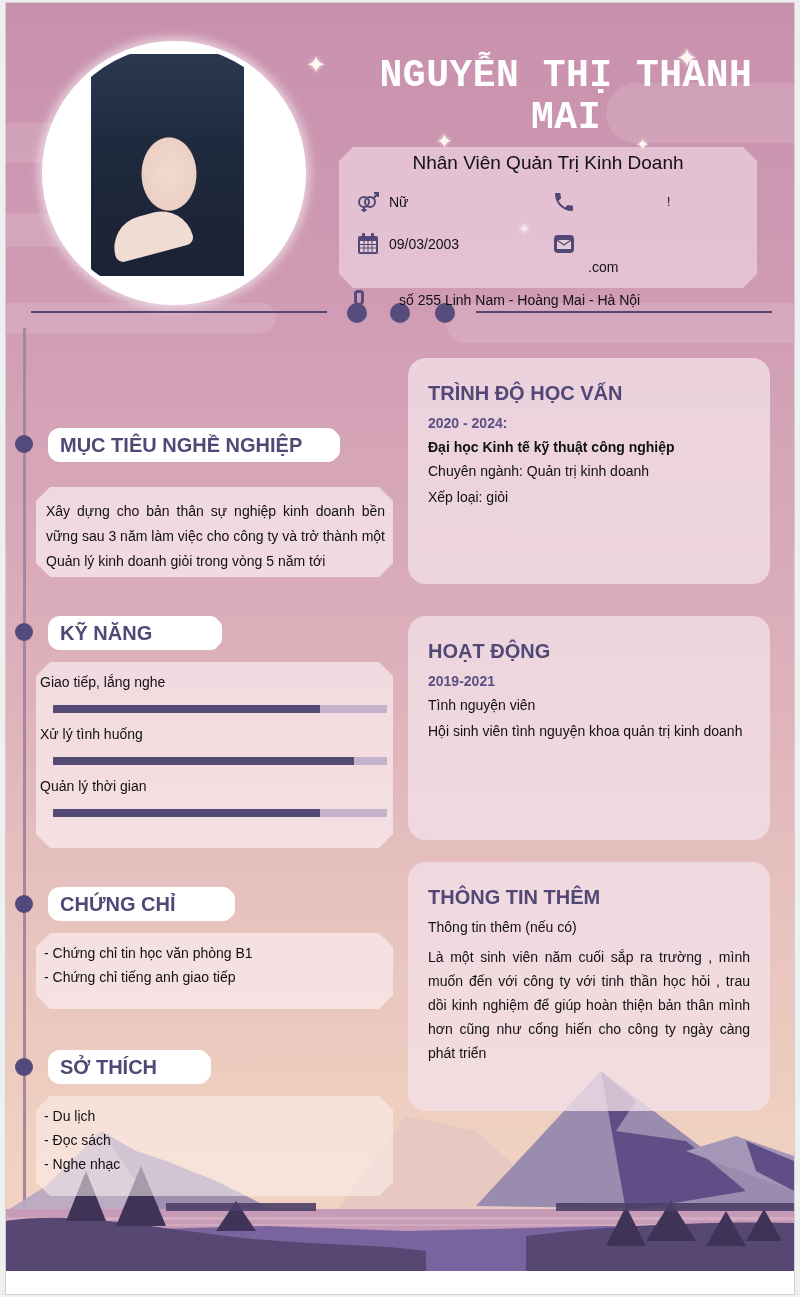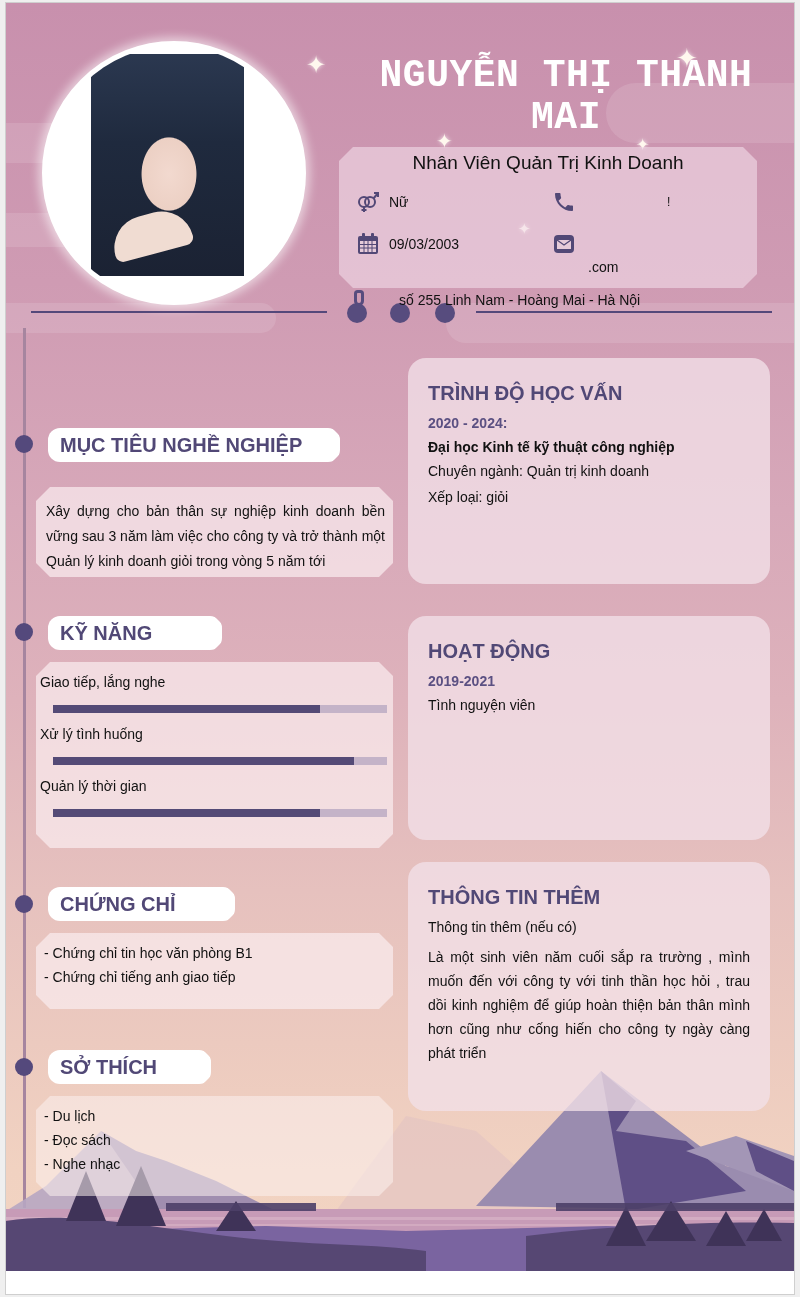--- a/index.html
+++ b/index.html
@@ -251,20 +251,21 @@
       <div class="card-year">2020 - 2024:</div>
       <div class="card-strong">Đại học Kinh tế kỹ thuật công nghiệp</div>
       <div class="card-line">Chuyên ngành: Quản trị kinh doanh</div>
       <div class="card-line">Xếp loại: giỏi</div>
     </div>
 
     <div class="card" style="top:613px;height:224px;">
       <div class="card-title">HOẠT ĐỘNG</div>
       <div class="card-year">2019-2021</div>
       <div class="card-line">Tình nguyện viên</div>
+      <div class="card-line">Hội sinh viên tình nguyện khoa quản trị kinh doanh</div>
     </div>
 
     <div class="card" style="top:859px;height:249px;">
       <div class="card-title">THÔNG TIN THÊM</div>
       <div class="card-line">Thông tin thêm (nếu có)</div>
       <div class="card-para">Là một sinh viên năm cuối sắp ra trường , mình muốn đến với công ty với tinh thần học hỏi , trau dồi kinh nghiệm để giúp hoàn thiện bản thân mình hơn cũng như cống hiến cho công ty ngày càng phát triển</div>
     </div>
 
   </div>
 </div>

